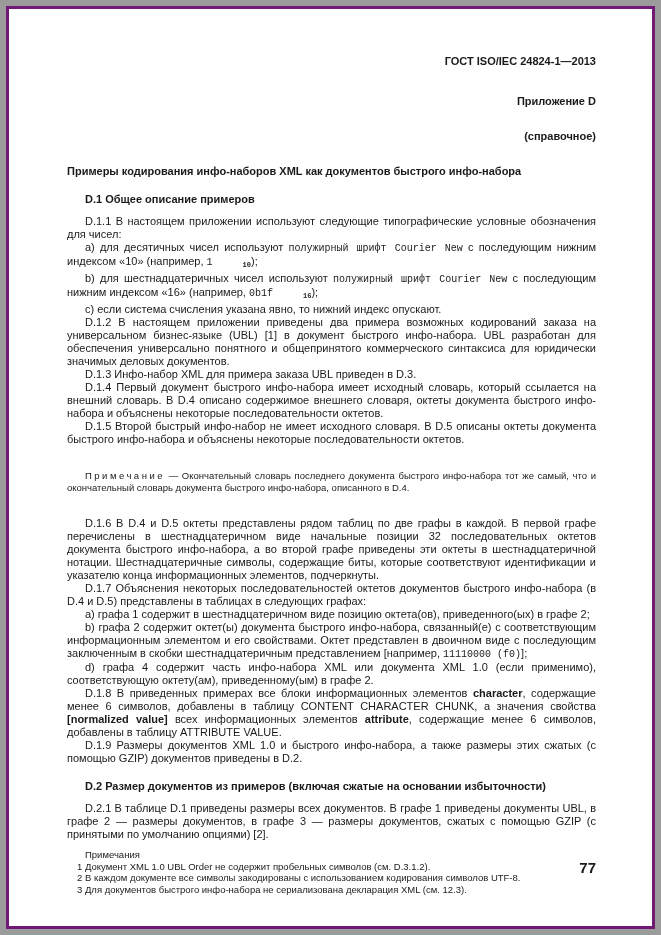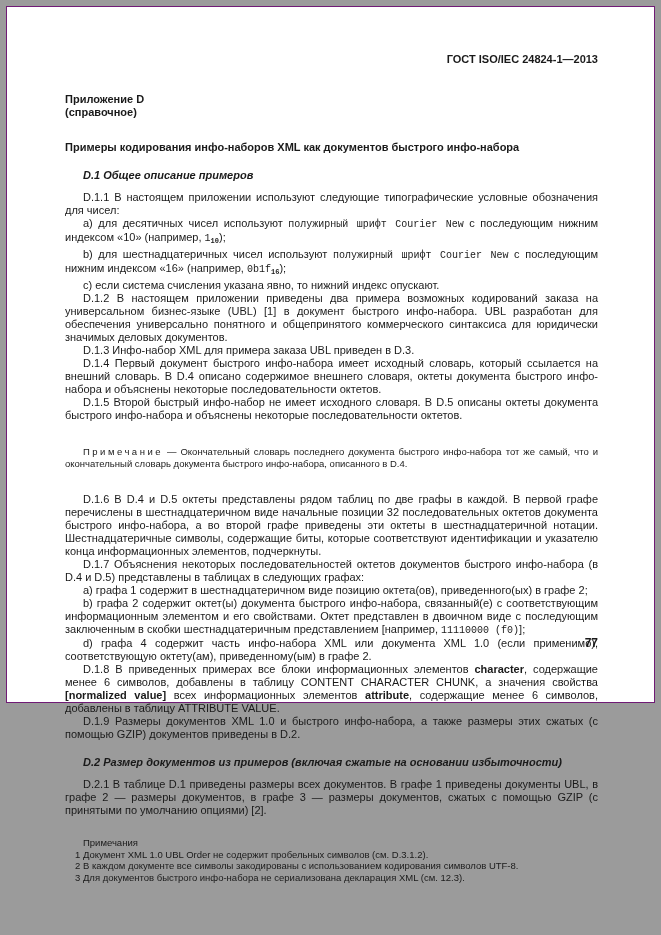--- a/index.html
+++ b/index.html
@@ -4,92 +4,93 @@
 <style>
   html,body { margin:0; padding:0; }
   body {
     width:661px; height:935px;
     background:#9b9b9b;
     font-family:"Liberation Sans", sans-serif;
     -webkit-font-smoothing:antialiased;
   }
   .page {
     position:relative;
-    width:649px; height:697px;
+    width:649px; height:923px;
     margin:6px; box-sizing:border-box;
     background:#ffffff;
-    border:1px solid #701a75;
+    border:3px solid #701a75;
     padding:46px 56px 16px 58px;
     color:#1a1a1a;
     font-size:11px;
     line-height:13px;
   }
   .doc-header {
     text-align:right;
     font-weight:bold;
     font-size:11px;
     margin-bottom:27px;
   }
   .annex-label, .annex-type {
-    text-align:left;
+    text-align:right;
     font-weight:bold;
+    margin-top:22px;
   }
   .annex-type { margin-bottom:22px; }
   .annex-title {
     text-align:left;
     font-weight:bold;
     margin-bottom:14px;
   }
   .blk { margin:0; }
   .blk.p {
     text-align:justify;
     text-indent:18px;
   }
   .blk.h {
     font-weight:bold;
     text-indent:18px;
     margin:15px 0 9px 0;
-    font-style:italic;
   }
   .blk.note {
     font-size:9.5px;
     line-height:11.5px;
     text-align:justify;
     text-indent:18px;
     margin:24px 0;
   }
   .blk.nh {
     font-size:9.5px;
     line-height:11.5px;
     text-indent:18px;
-    margin-top:20px;
+    margin-top:8px;
   }
   .blk.ni {
     font-size:9.5px;
     line-height:11.5px;
     text-indent:10px;
   }
   .mono {
     font-family:"Liberation Mono", monospace;
     font-weight:normal;
     font-size:10px;
   }
   .monosub {
     font-family:"Liberation Mono", monospace;
     font-weight:bold;
     font-size:7px;
     vertical-align:-2px;
+    margin-left:30px;
   }
   .bold { font-weight:bold; }
   .sp { letter-spacing:2.5px; }
   .page-number {
     position:absolute;
     right:56px; bottom:52px;
     font-weight:bold;
-    font-size:12px;
+    font-size:15px;
   }
 </style>
 </head>
 <body>
 
 <div class="page">
   <div class="doc-header">ГОСТ ISO/IEC 24824-1—2013</div>
   <div class="annex-label">Приложение D</div>
   <div class="annex-type">(справочное)</div>
   <div class="annex-title">Примеры кодирования инфо-наборов XML как документов быстрого инфо-набора</div>

